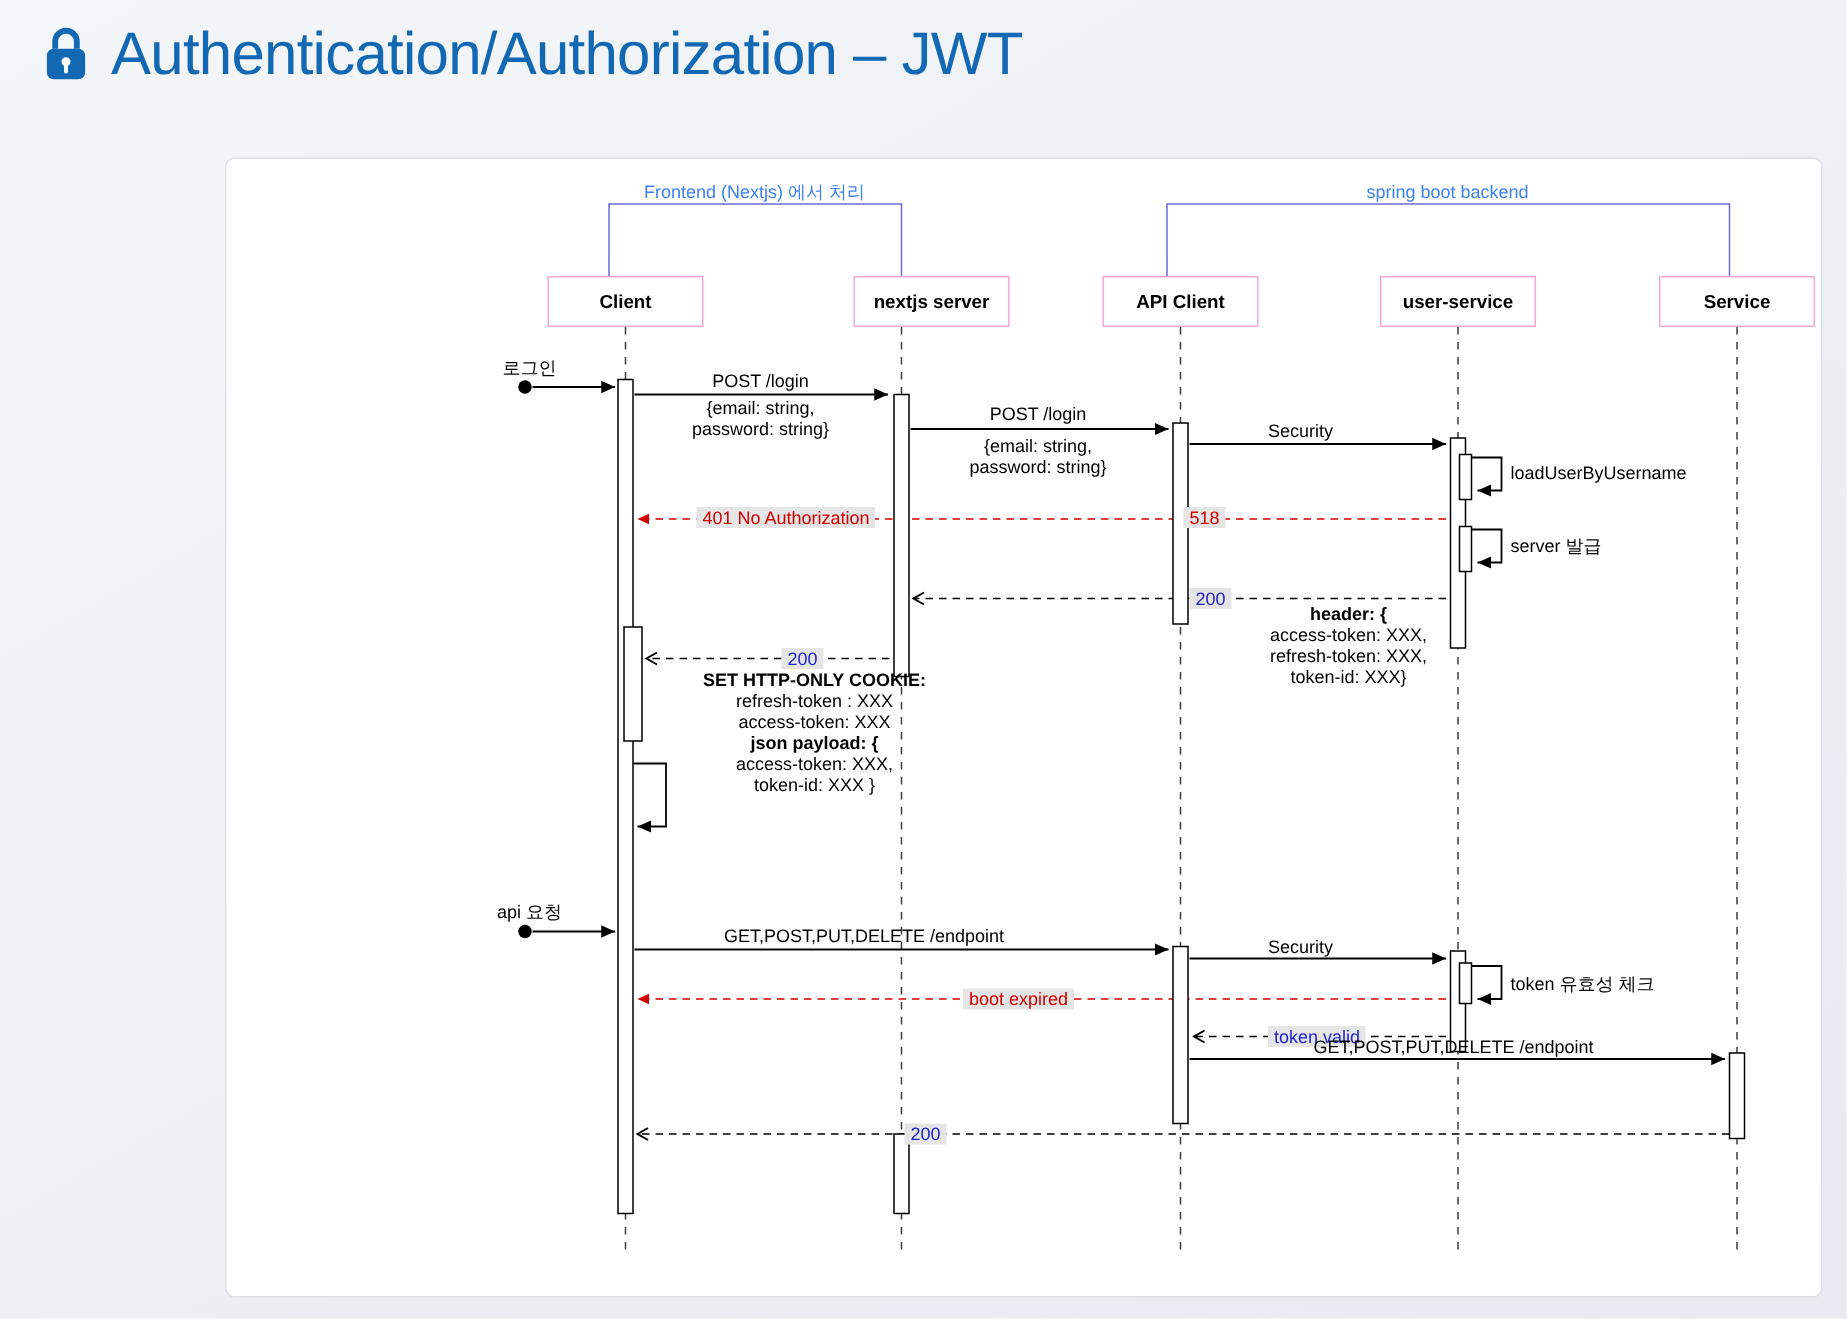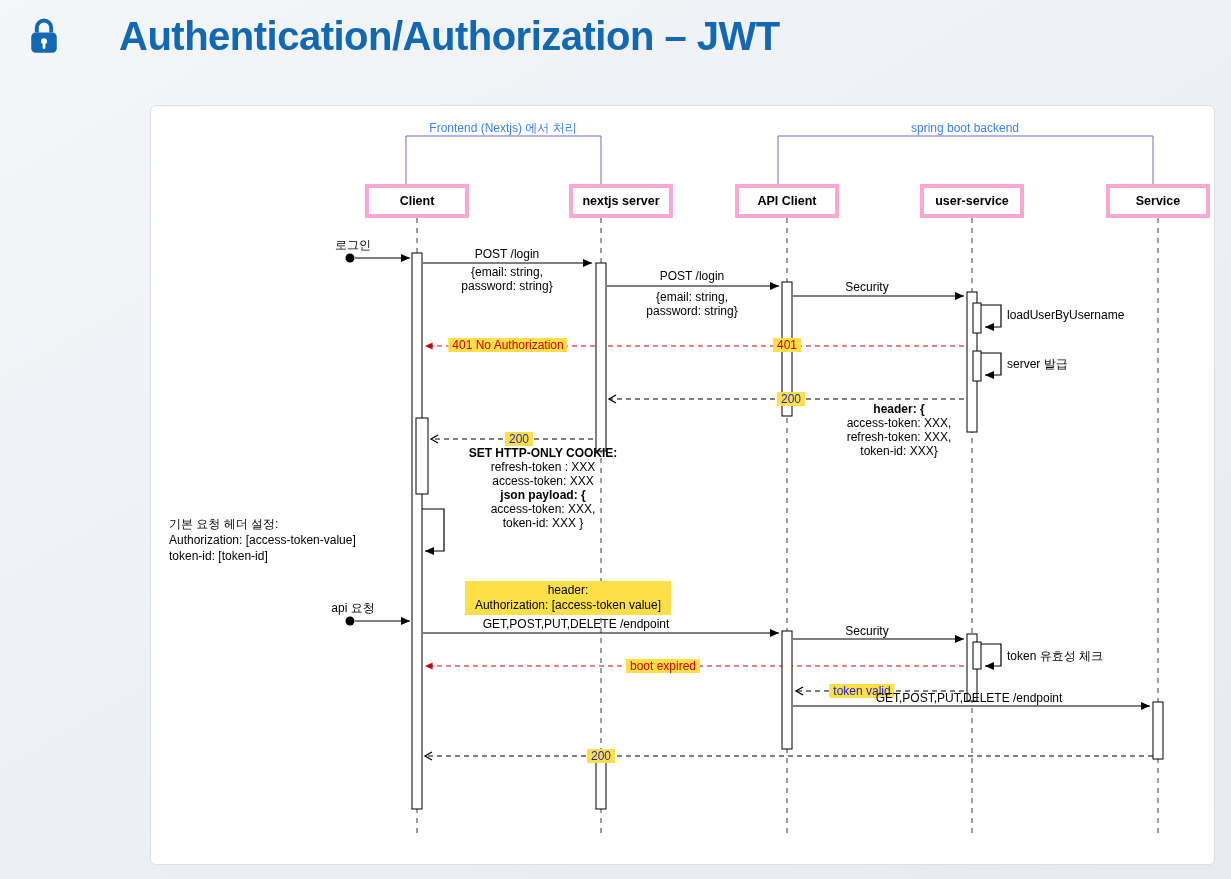--- a/index.html
+++ b/index.html
@@ -14,52 +14,52 @@
     width:1231px;height:879px;
     font-family:"Liberation Sans","DejaVu Sans",sans-serif;
     background:linear-gradient(150deg,#f4f6f9 0%,#eceff4 55%,#e7eaf1 100%);
     overflow:hidden;position:relative;
   }
   .title-row{
     position:absolute;left:26px;top:14px;
     display:flex;align-items:center;gap:12px;
   }
   .page-title{
-    font-size:40px;font-weight:700;color:var(--c-title);
-    letter-spacing:-0.5px;white-space:nowrap;margin-left:45px;
+    font-size:40px;font-weight:400;color:var(--c-title);
+    letter-spacing:-0.5px;white-space:nowrap;
   }
   .panel{
     position:absolute;left:150px;top:105px;width:1065px;height:760px;
     background:#ffffff;border:1px solid #dcdfe3;border-radius:6px;
   }
   .diagram{position:absolute;inset:0;}
   svg.layer{position:absolute;left:0;top:0;z-index:1;}
   
   .lf{stroke:#3c3c3c;stroke-width:1;stroke-dasharray:5 5;}
   .frame polyline{stroke:var(--c-frame);stroke-width:1;fill:none;}
   .sol{stroke:#000;stroke-width:1.2;fill:none;}
   .dsh{stroke:#000;stroke-width:1;stroke-dasharray:5 4;fill:none;}
   .red-s{stroke:var(--c-error);}
   .dot{fill:#000;}
   .act rect{fill:#ffffff;stroke:#000;stroke-width:1;}
   .mk-red{fill:var(--c-error);}
   
   .participant{
     position:absolute;top:78px;width:104px;height:34px;z-index:2;
-    background:#fff;border:4px solid #f9a8d4;
+    background:#fff;border:1px solid #f9a8d4;
     display:flex;align-items:center;justify-content:center;
     font-size:12.5px;font-weight:700;color:#000;
   }
   
   .msg{
     position:absolute;z-index:3;font-size:12px;line-height:14px;
     color:#000;white-space:nowrap;
   }
   .c{transform:translateX(-50%);text-align:center;}
-  .onln{background:#fde047;padding:0 4px;}
+  .onln{background:#e5e5e5;padding:0 4px;margin-left:16px;}
   .red{color:var(--c-error);}
   .blue{color:var(--c-status);}
   .b{font-weight:700;}
   .lh16{line-height:16px;}
   .frame-label{font-size:12px;color:#3b82f6;}
 </style>
 </head>
 <body>
 
 <div class="title-row">
@@ -163,21 +163,21 @@
     <div class="msg c" style="left:541px;top:163px">POST /login</div>
     <div class="msg c" style="left:541px;top:184px">
       <div>{email: string,</div>
       <div>password: string}</div>
     </div>
 
     <div class="msg c" style="left:716px;top:174px">Security</div>
     <div class="msg" style="left:856px;top:202px">loadUserByUsername</div>
 
     <div class="msg c red onln" style="left:357px;top:232px">401 No Authorization</div>
-    <div class="msg c red onln" style="left:636px;top:232px">401</div>
+    <div class="msg c red onln" style="left:636px;top:232px">518</div>
 
     <div class="msg" style="left:856px;top:251px">server 발급</div>
 
     <div class="msg c blue onln" style="left:640px;top:286px">200</div>
 
     <div class="msg c" style="left:748px;top:296px">
       <div class="b">header: {</div>
       <div>access-token: XXX,</div>
       <div>refresh-token: XXX,</div>
       <div>token-id: XXX}</div>
@@ -187,32 +187,23 @@
 
     <div class="msg c" style="left:392px;top:340px">
       <div class="b">SET HTTP-ONLY COOKIE:</div>
       <div>refresh-token : XXX</div>
       <div>access-token: XXX</div>
       <div class="b">json payload: {</div>
       <div>access-token: XXX,</div>
       <div>token-id: XXX }</div>
     </div>
 
-    <div class="msg lh16" style="left:18px;top:410px">
-      <div>기본 요청 헤더 설정:</div>
-      <div>Authorization: [access-token-value]</div>
-      <div>token-id: [token-id]</div>
-    </div>
 
     <div class="msg c" style="left:202px;top:495px">api 요청</div>
 
-    <div class="msg c onln" style="left:417px;top:475px;line-height:15px;padding:2px 10px">
-      <div>header:</div>
-      <div>Authorization: [access-token value]</div>
-    </div>
 
     <div class="msg c" style="left:425px;top:511px">GET,POST,PUT,DELETE /endpoint</div>
     <div class="msg c" style="left:716px;top:518px">Security</div>
     <div class="msg" style="left:856px;top:543px">token 유효성 체크</div>
 
     <div class="msg c red onln" style="left:512px;top:553px">boot expired</div>
     <div class="msg c blue onln" style="left:711px;top:578px">token valid</div>
 
     <div class="msg c" style="left:818px;top:585px">GET,POST,PUT,DELETE /endpoint</div>
 

